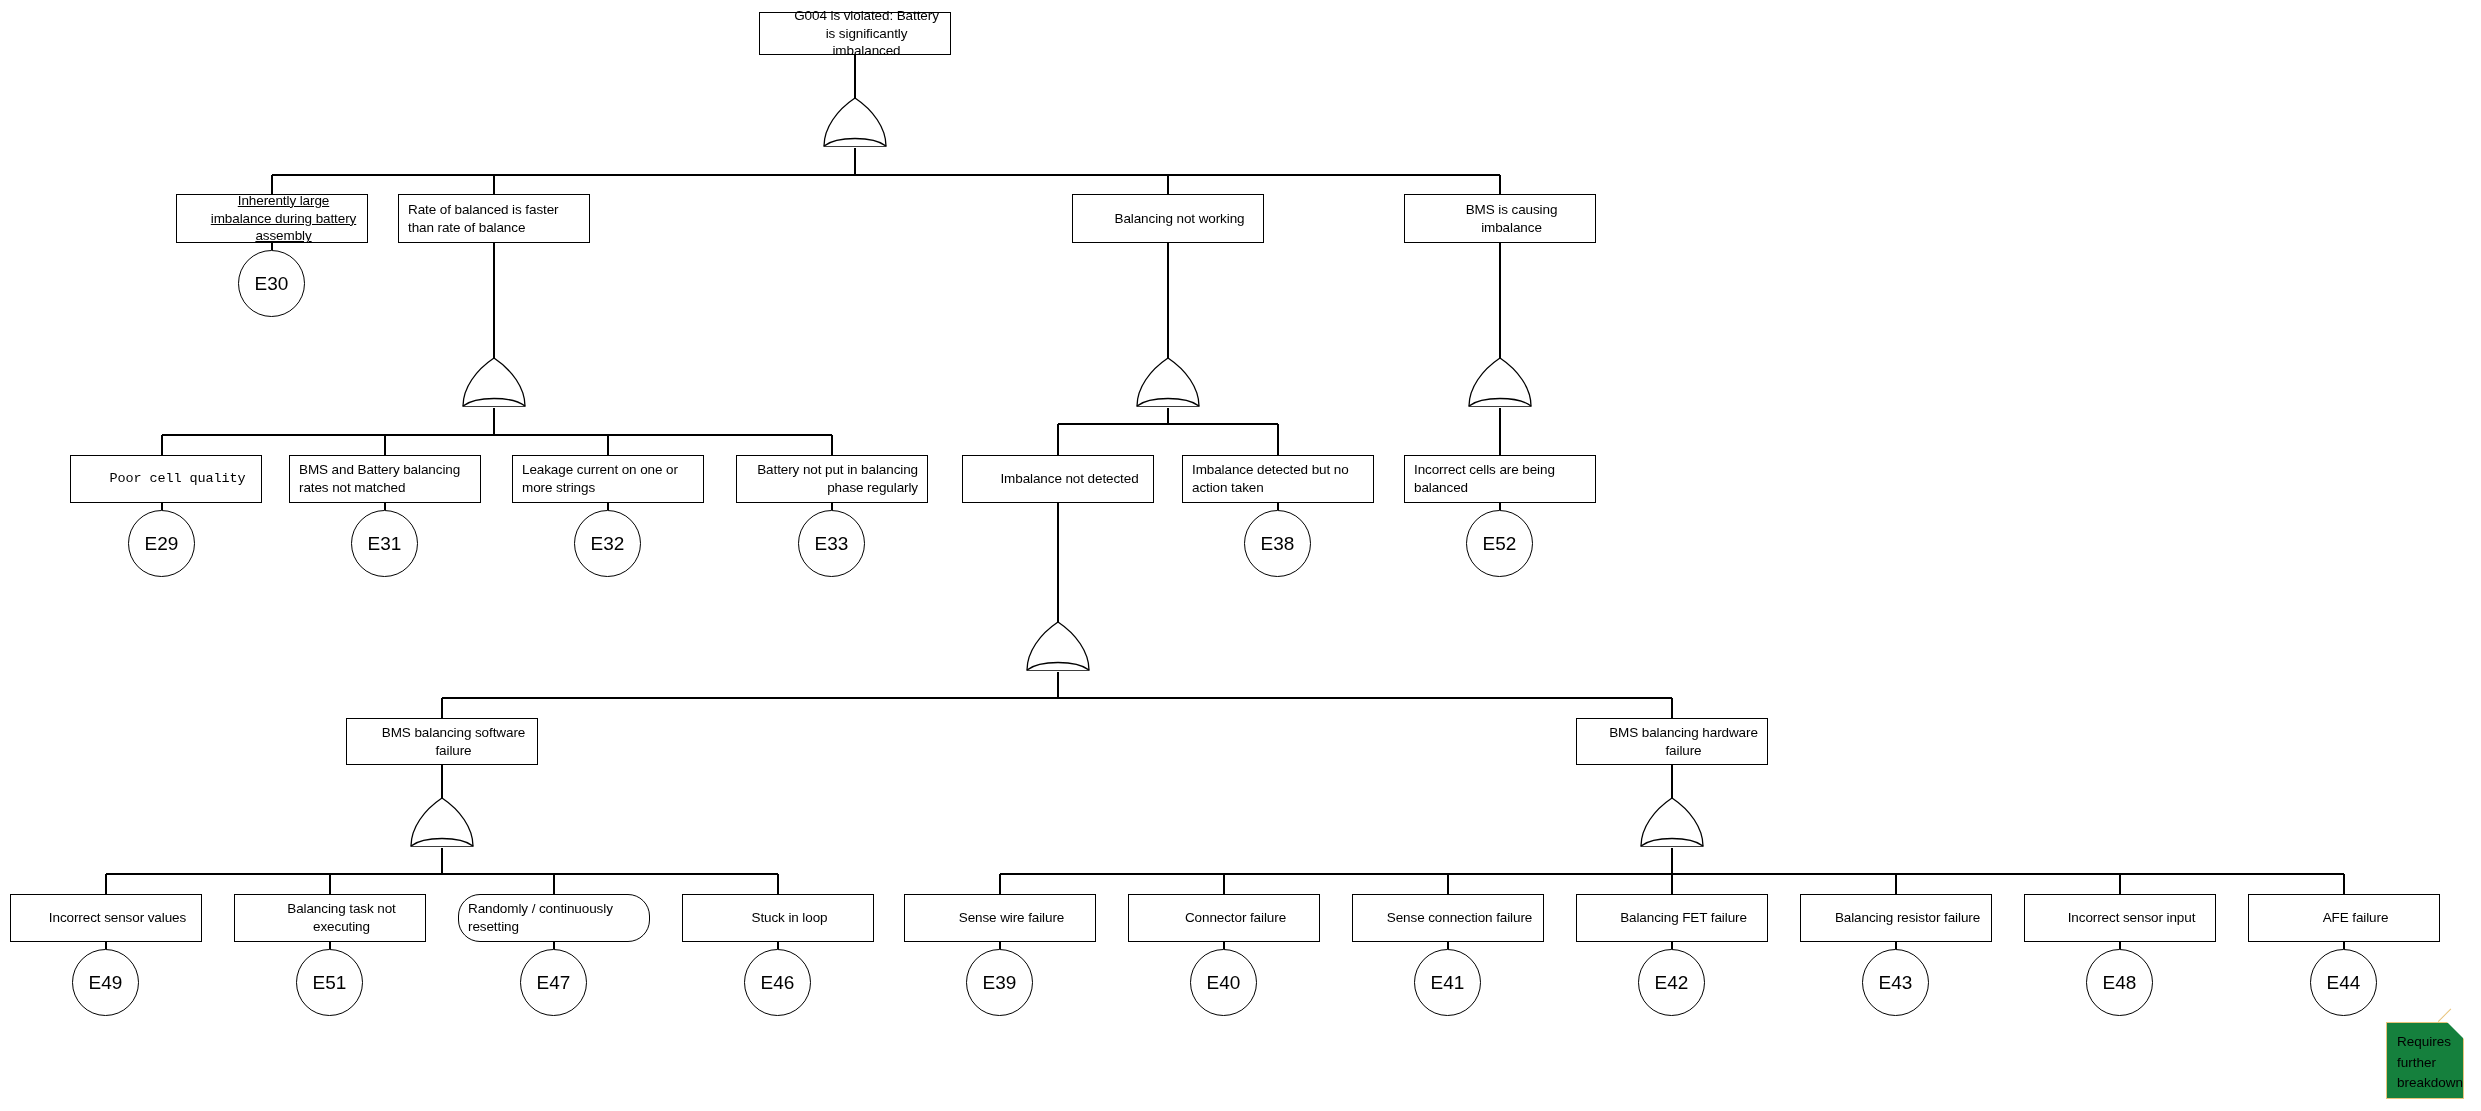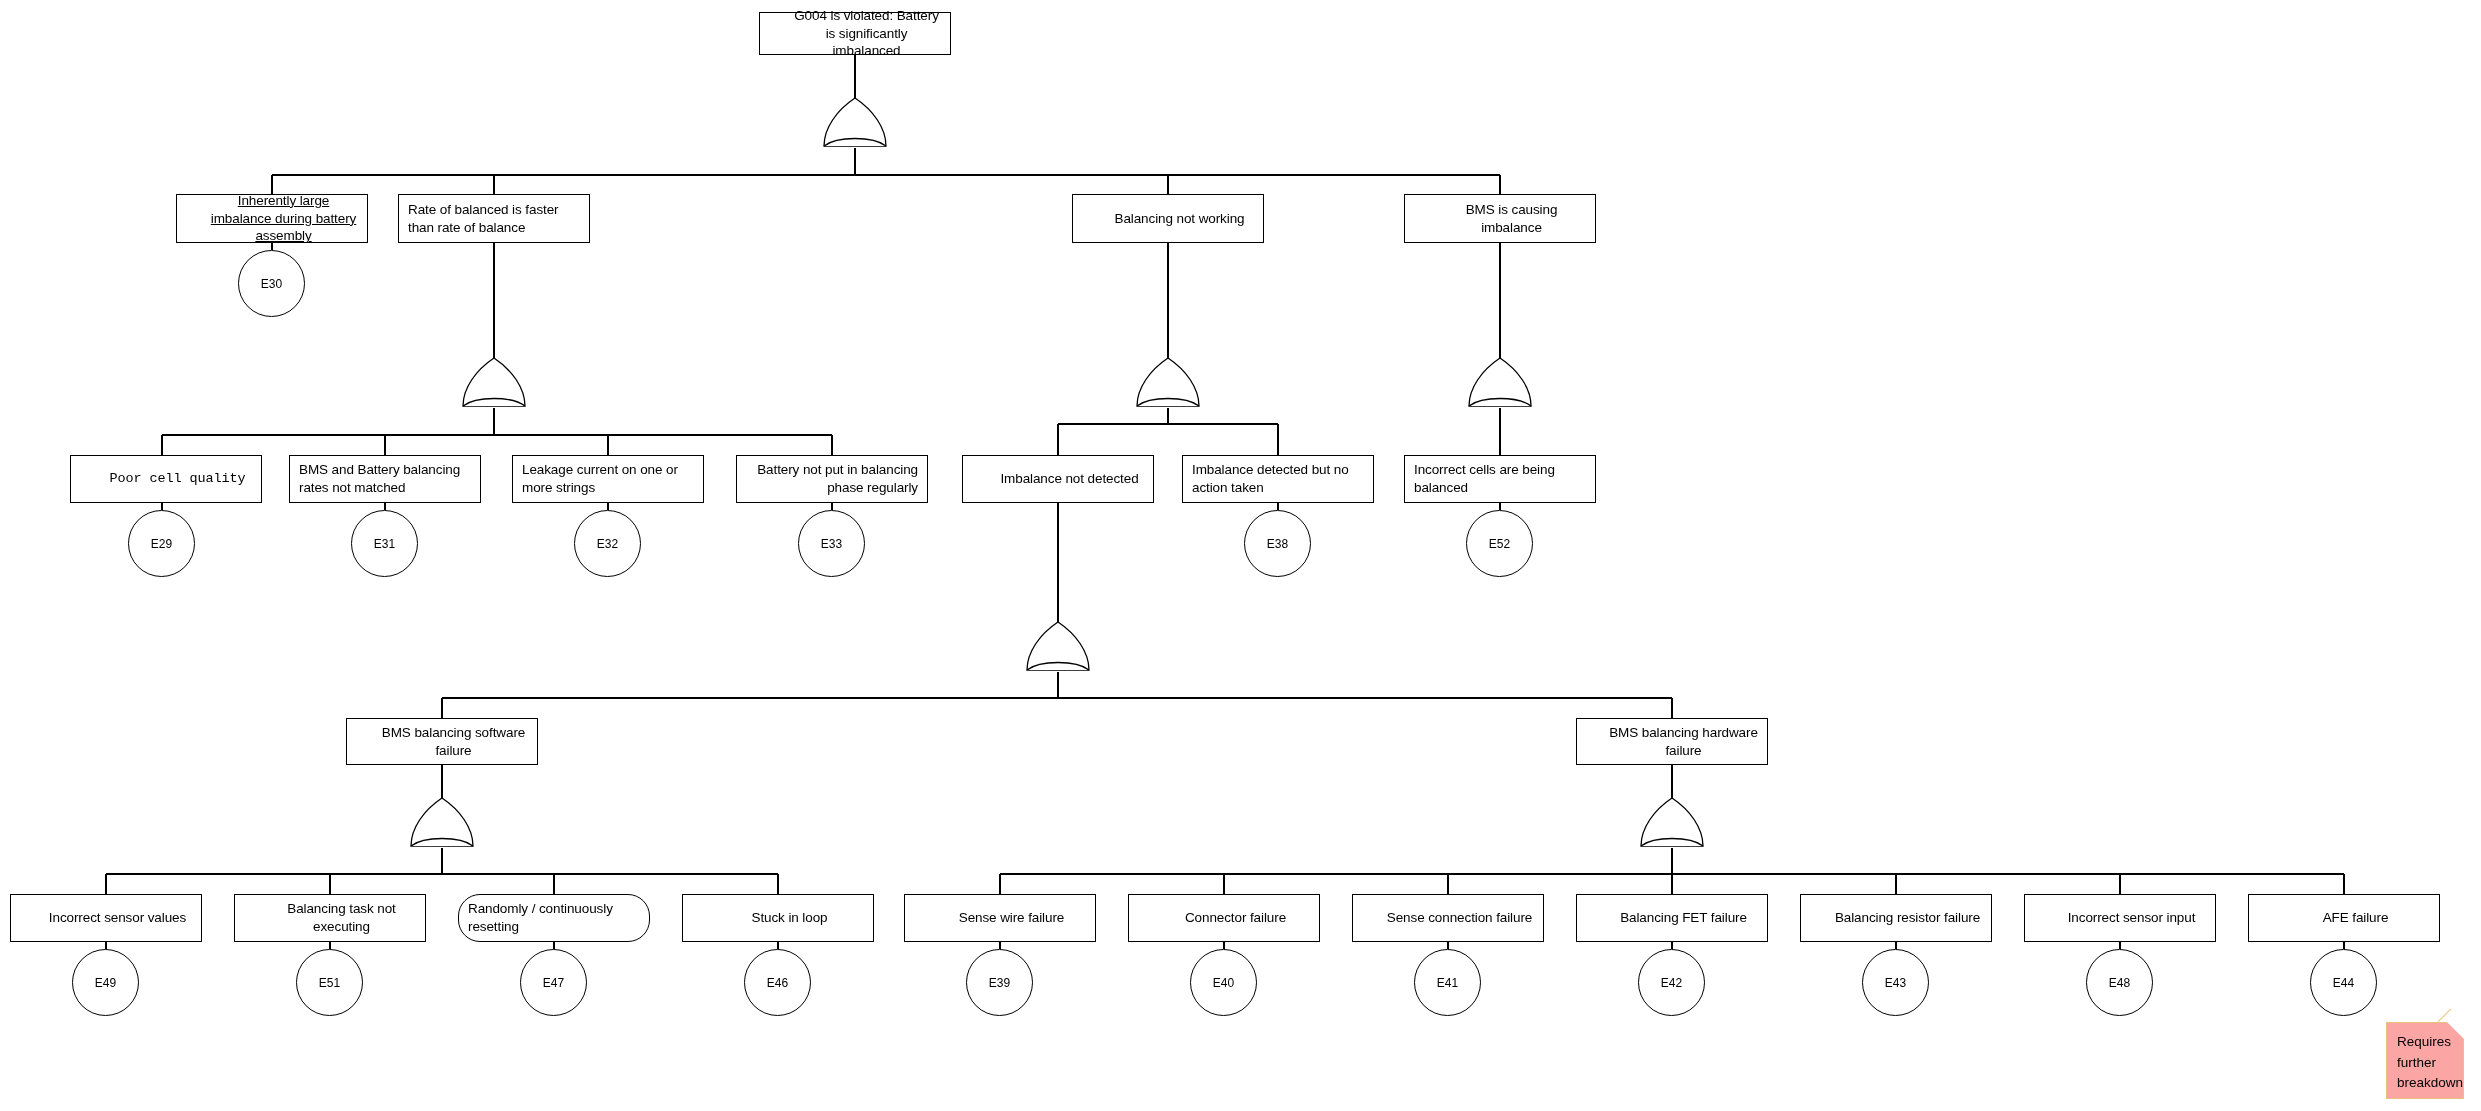--- a/index.html
+++ b/index.html
@@ -50,33 +50,33 @@
   }
   .event {
     position: absolute;
     box-sizing: border-box;
     border: 1.3px solid #000000;
     border-radius: 50%;
     background: #ffffff;
     display: flex;
     align-items: center;
     justify-content: center;
-    font-size: 12px;
+    font-size: 19px;
     color: #000000;
   }
   .gate {
     position: absolute;
   }
   .gate svg {
     display: block;
   }
   .sticky {
     position: absolute;
     box-sizing: border-box;
-    background: #fca5a5;
+    background: #15803d;
     border: 1px solid #e8c37a;
     font-size: 13.5px;
     line-height: 1.52;
     padding: 9px 10px 8px 10px;
     color: #000000;
   }
   .sticky .fold {
     position: absolute;
     right: -1px;
     top: -1px;

